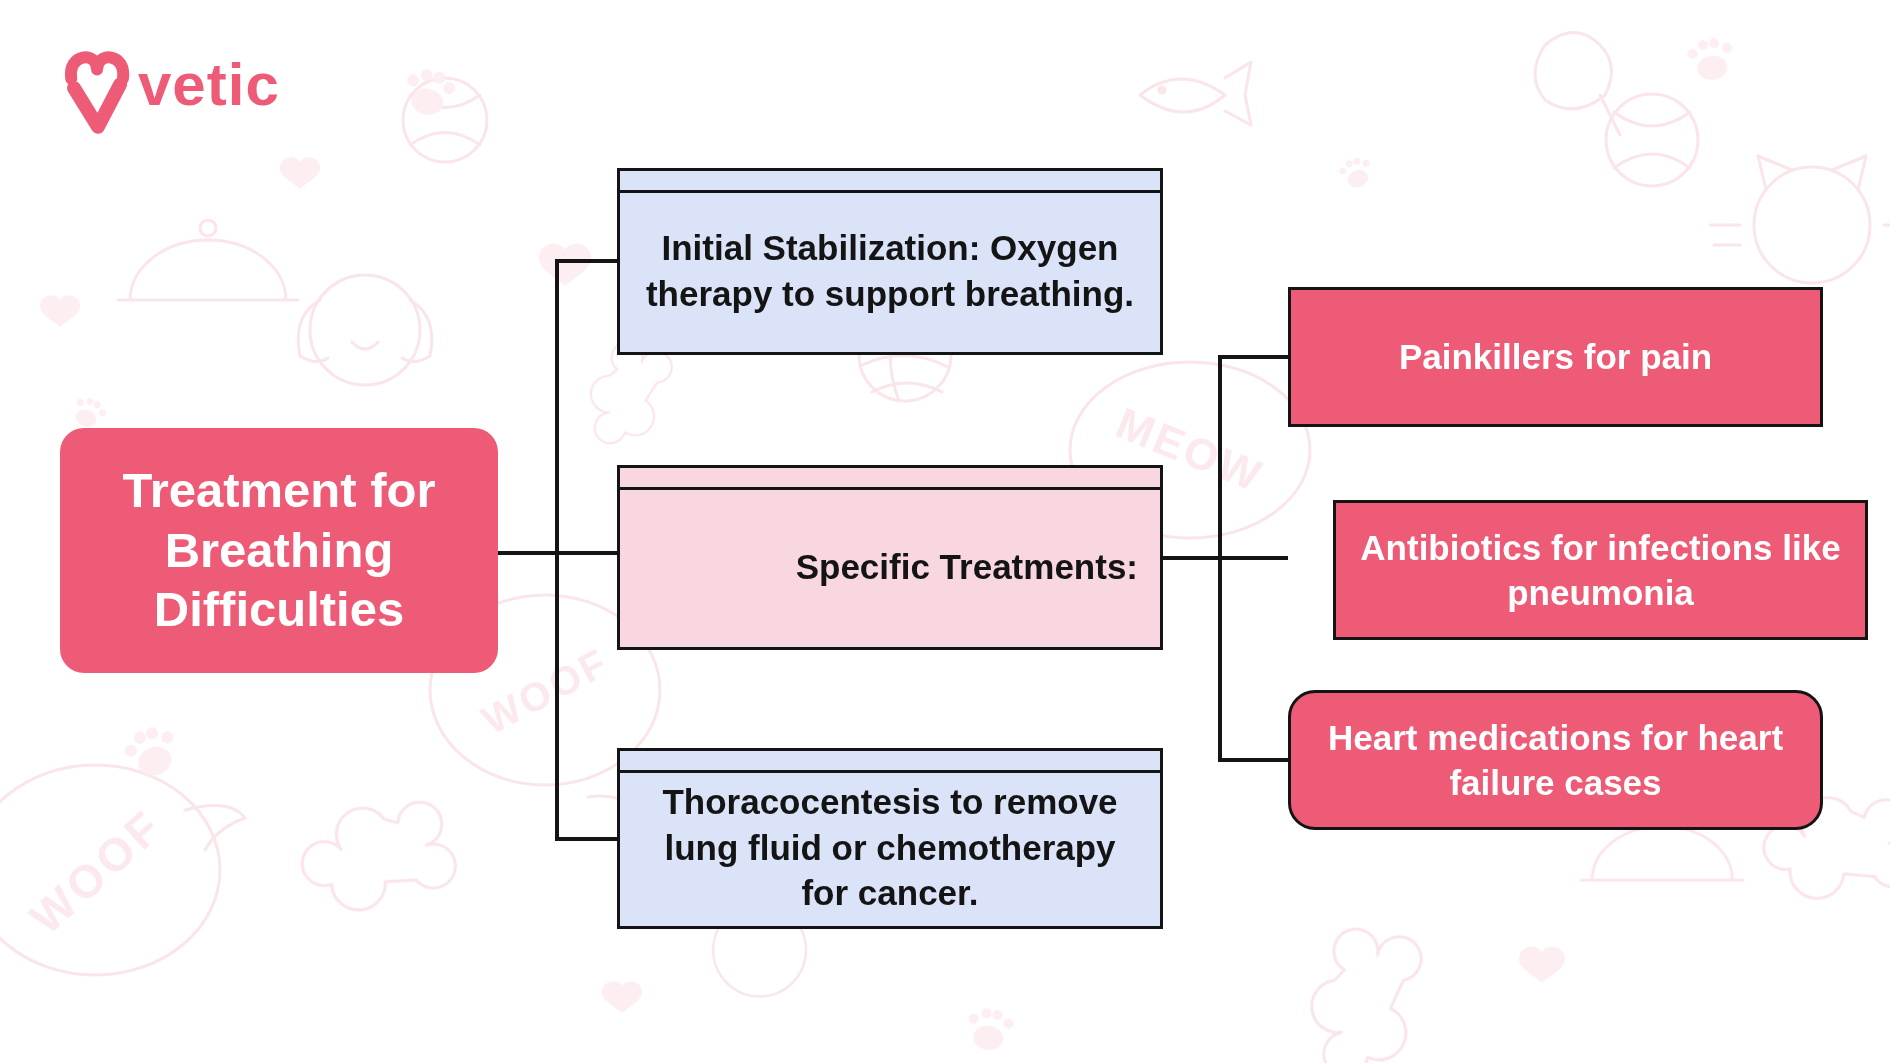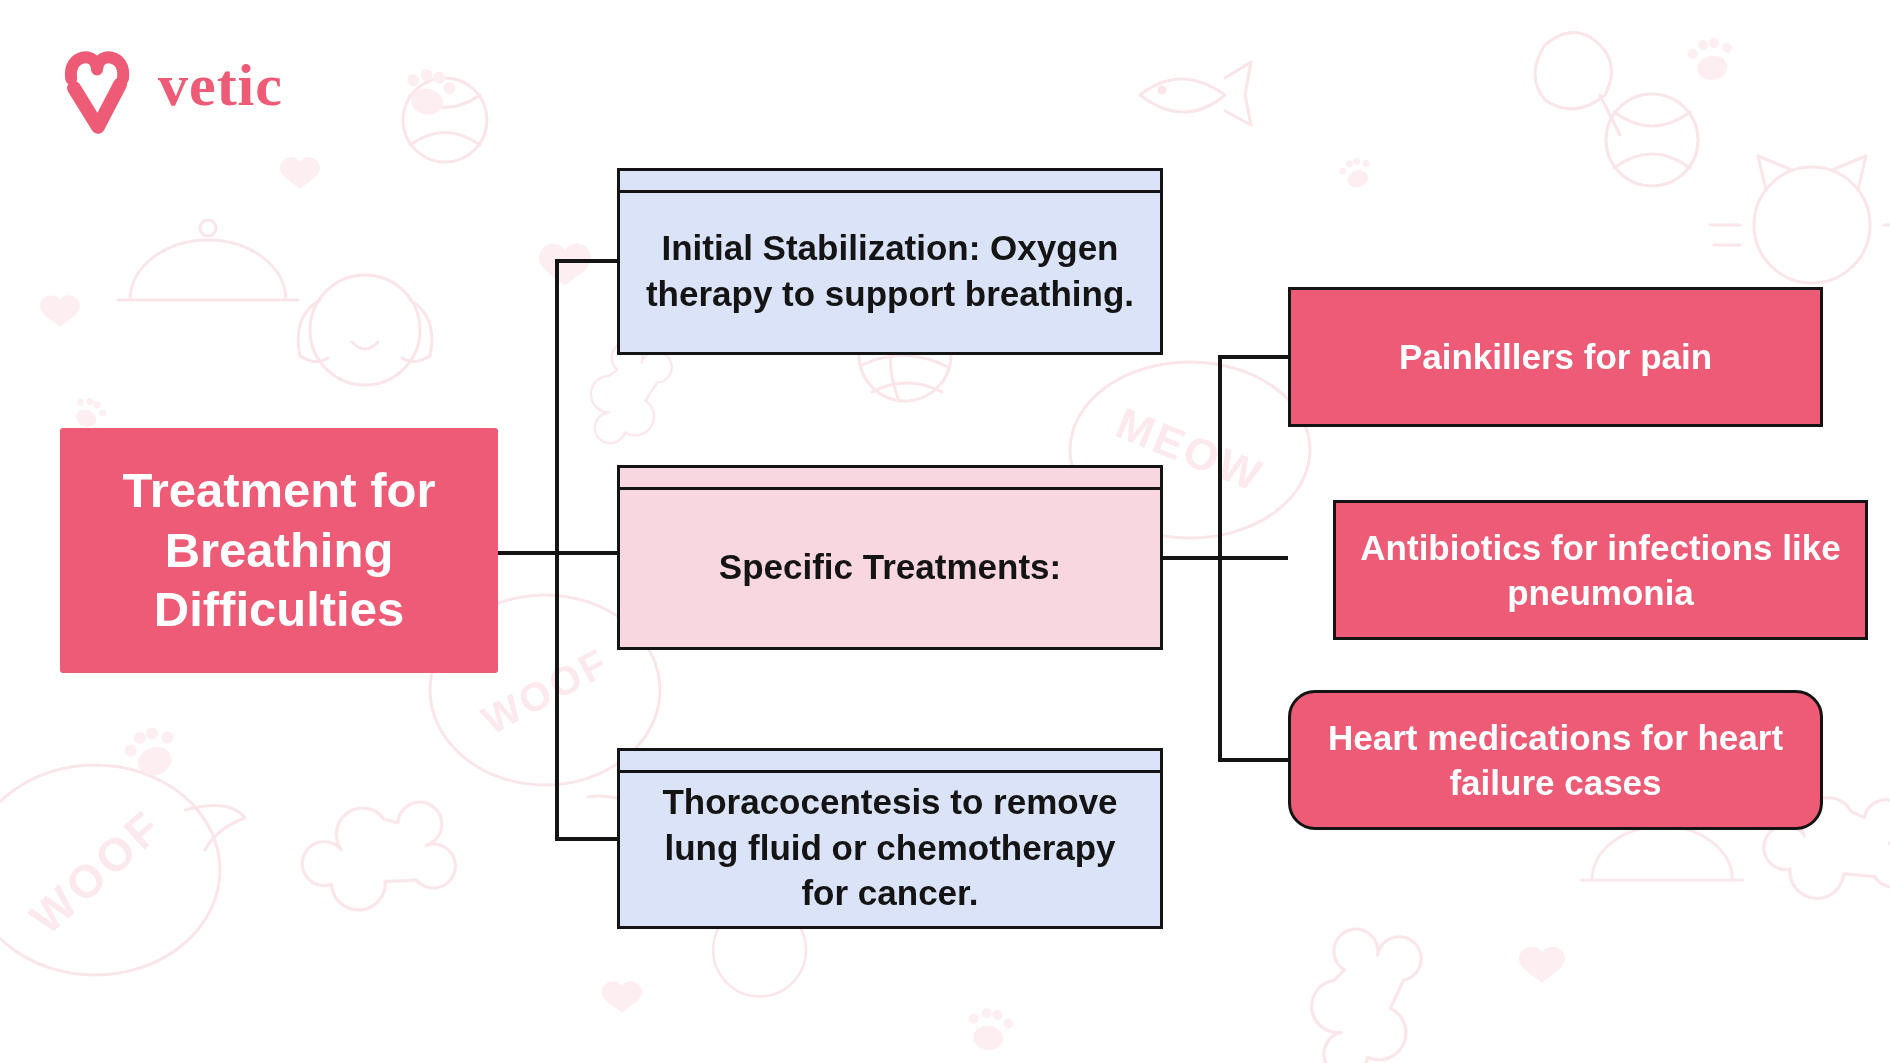--- a/index.html
+++ b/index.html
@@ -3,40 +3,40 @@
 <meta charset="utf-8">
 <style>
   html,body{margin:0;padding:0;background:#ffffff;}
   .stage{
     position:relative;width:1890px;height:1063px;overflow:hidden;background:#ffffff;
     font-family:"Liberation Sans","DejaVu Sans",sans-serif;
   }
   
   .pattern{position:absolute;inset:0;pointer-events:none;}
   
-  .logo{position:absolute;left:58px;top:40px;display:flex;align-items:center;gap:20px;font-family:Liberation Serif, serif;}
+  .logo{position:absolute;left:58px;top:40px;display:flex;align-items:center;}
   .logo .wordmark{font-size:60px;font-weight:bold;color:#ee5b76;letter-spacing:1px;line-height:1;padding-bottom:6px;}
   
   .node{
     position:absolute;box-sizing:border-box;display:flex;align-items:center;justify-content:center;
     text-align:center;font-weight:bold;
   }
   .node-root{
-    left:60px;top:428px;width:438px;height:245px;background:#ee5b76;border-radius:3px;
+    left:60px;top:428px;width:438px;height:245px;background:#ee5b76;border-radius:24px;
     color:#ffffff;font-size:49px;line-height:1.22;padding:0 30px;
   }
   .node-mid{
     left:617px;width:546px;border:3px solid #141414;color:#141414;
     font-size:35px;line-height:1.3;padding:26px 22px 8px 22px;
   }
   .node-mid .divider{position:absolute;top:19px;left:0;right:0;height:3px;background:#141414;}
   .v-blue{background:#dbe3f8;}
   .v-pink{background:#f8d7e1;}
   .mid-0{top:168px;height:187px;}
-  .mid-1{top:465px;height:185px;}
+  .mid-1{top:465px;height:185px;justify-content:flex-end;}
   .mid-2{top:748px;height:181px;}
   .node-leaf{
     left:1288px;width:535px;height:140px;border:3px solid #141414;background:#ee5b76;
     color:#ffffff;font-size:35px;line-height:1.3;padding:0 24px;
   }
   .leaf-0{top:287px;}
   .leaf-1{top:500px;margin-left:45px;}
   .leaf-2{top:690px;border-radius:27px;}
   
   .conn{position:absolute;background:#141414;}

